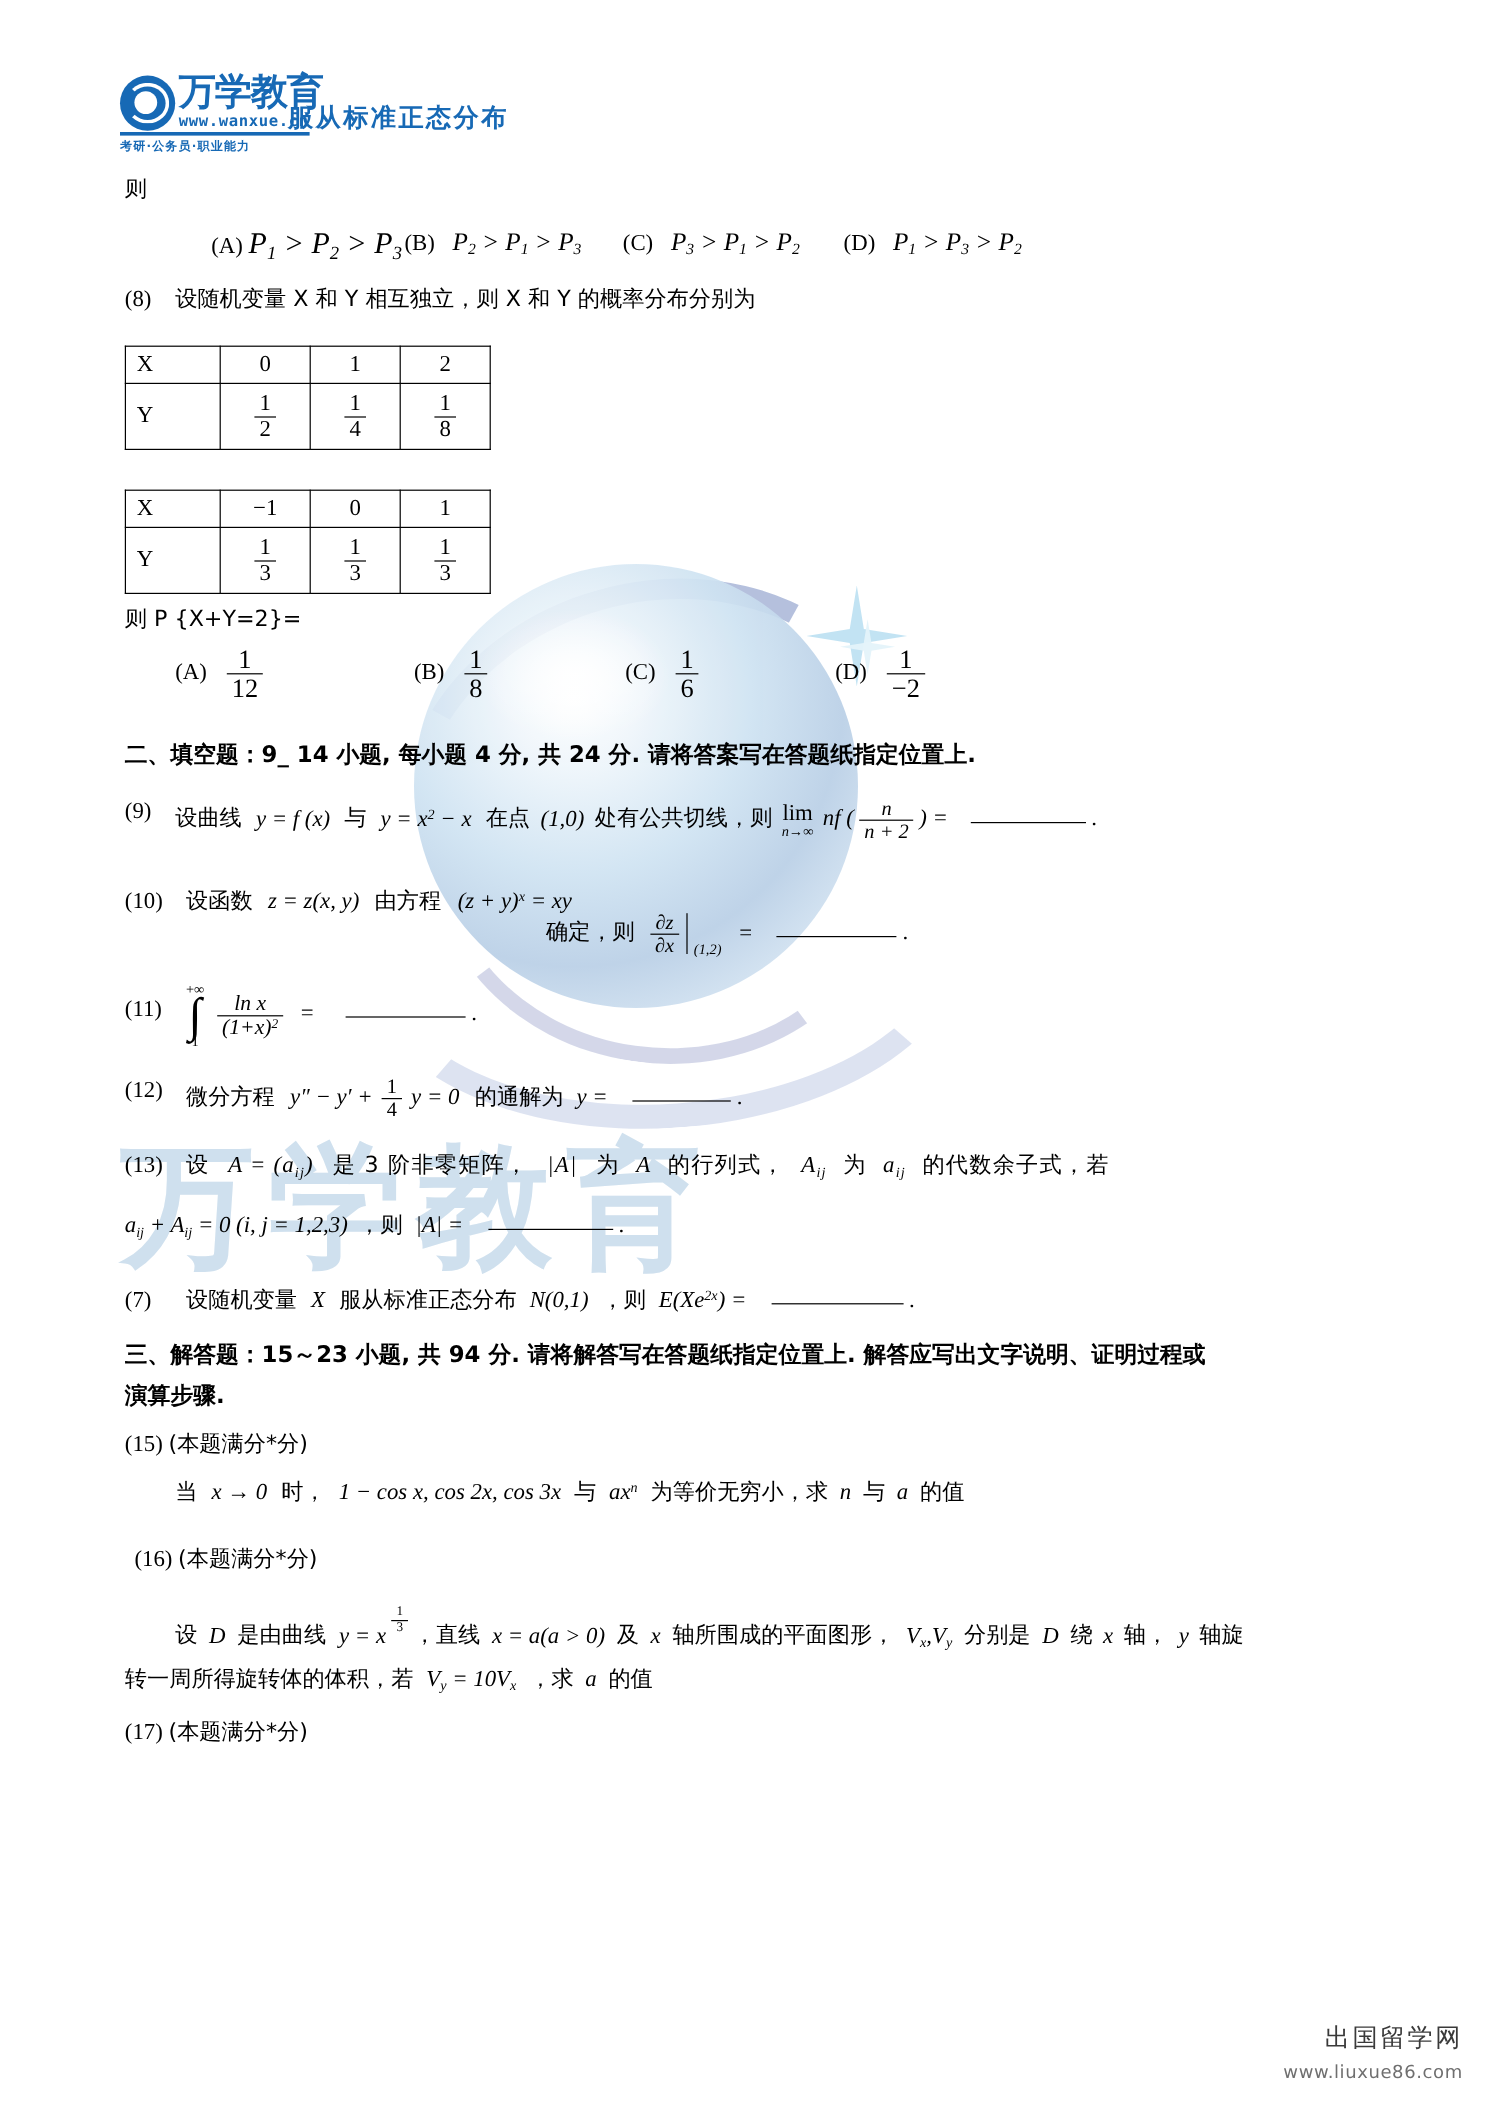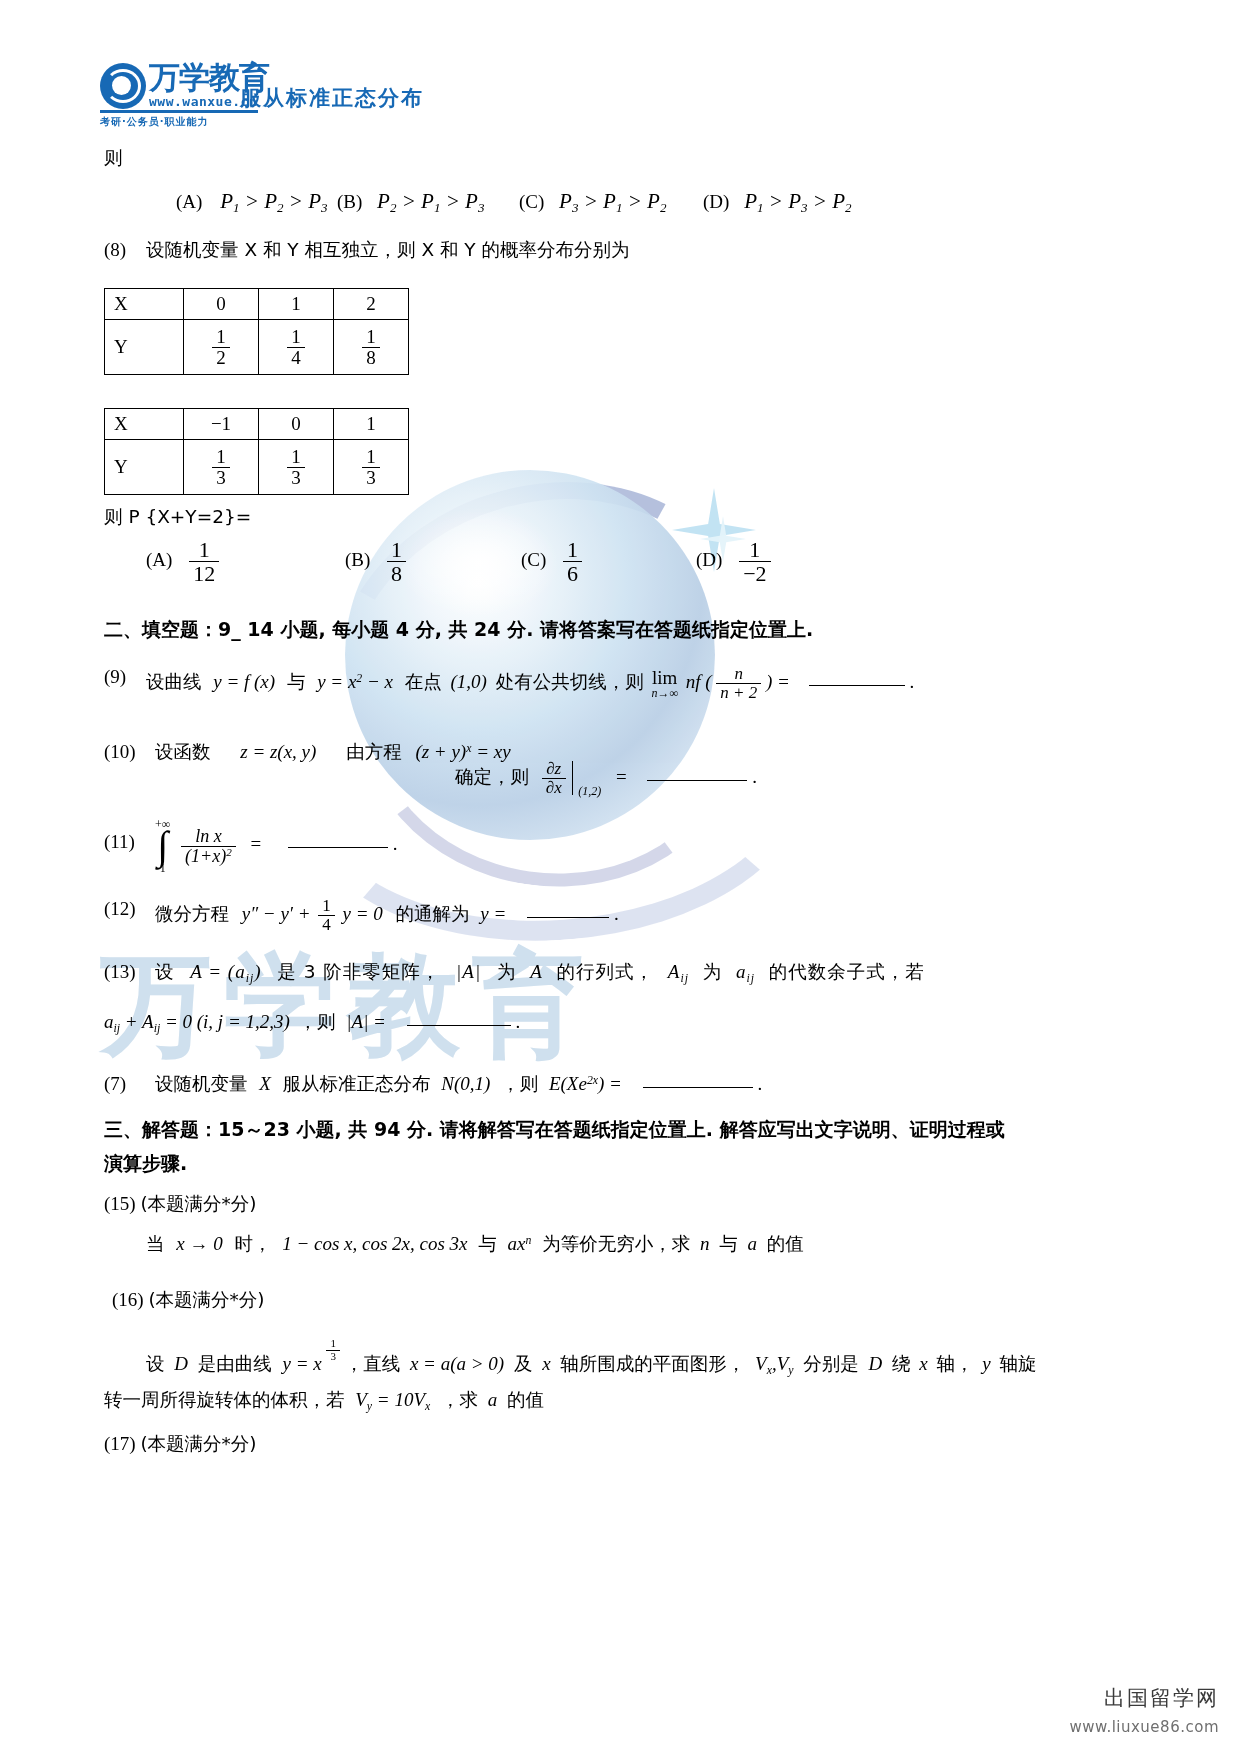--- a/index.html
+++ b/index.html
@@ -168,21 +168,21 @@
     </div>
     <div class="logo-rule"></div>
     <div class="logo-tag">考研·公务员·职业能力</div>
     <div class="logo-slogan">服从标准正态分布</div>
   </div>
 
   <div class="t cn" style="left:104px;top:146px;">则</div>
 
   <div class="t" style="left:176px;top:188px;">
     <span class="mr">(A)</span>
-    <span class="mi" style="margin-left:13px;font-size:21px;">P<sub>1</sub> &gt; P<sub>2</sub> &gt; P<sub>3</sub></span>
+    <span class="mi" style="margin-left:0;font-size:25px;">P<sub>1</sub> &gt; P<sub>2</sub> &gt; P<sub>3</sub></span>
   </div>
   <div class="t" style="left:337px;top:188px;">
     <span class="mr">(B)</span>
     <span class="mi" style="margin-left:10px;font-size:21px;">P<sub>2</sub> &gt; P<sub>1</sub> &gt; P<sub>3</sub></span>
   </div>
   <div class="t" style="left:519px;top:188px;">
     <span class="mr">(C)</span>
     <span class="mi" style="margin-left:10px;font-size:21px;">P<sub>3</sub> &gt; P<sub>1</sub> &gt; P<sub>2</sub></span>
   </div>
   <div class="t" style="left:703px;top:188px;">
@@ -309,21 +309,21 @@
       <span class="den mi">n + 2</span>
     </span>
     <span class="mi">) =</span>
     <span class="blank" style="width:96px;margin-left:14px;"></span>
     <span class="mr">.</span>
   </div>
 
   <div class="t" style="left:104px;top:740px;">(10)</div>
   <div class="t" style="left:155px;top:740px;">
     <span class="cn">设函数</span>
-    <span class="mi" style="margin:0 25px;text-align:right;">z = z(x, y)</span>
+    <span class="mi" style="margin:0 8px;text-align:right;">z = z(x, y)</span>
     <span class="cn">由方程</span>
     <span class="mi" style="margin:0 9px;">(z + y)<sup>x</sup> = xy</span>
   </div>
   <div class="t" style="left:455px;top:760px;">
     <span class="cn">确定，则</span>
     <span class="frac" style="font-size:17px;margin:0 2px 0 8px;">
       <span class="num mi">∂z</span>
       <span class="den mi">∂x</span>
     </span>
     <span style="display:inline-block;border-left:1.4px solid #000;height:34px;vertical-align:middle;"></span>

